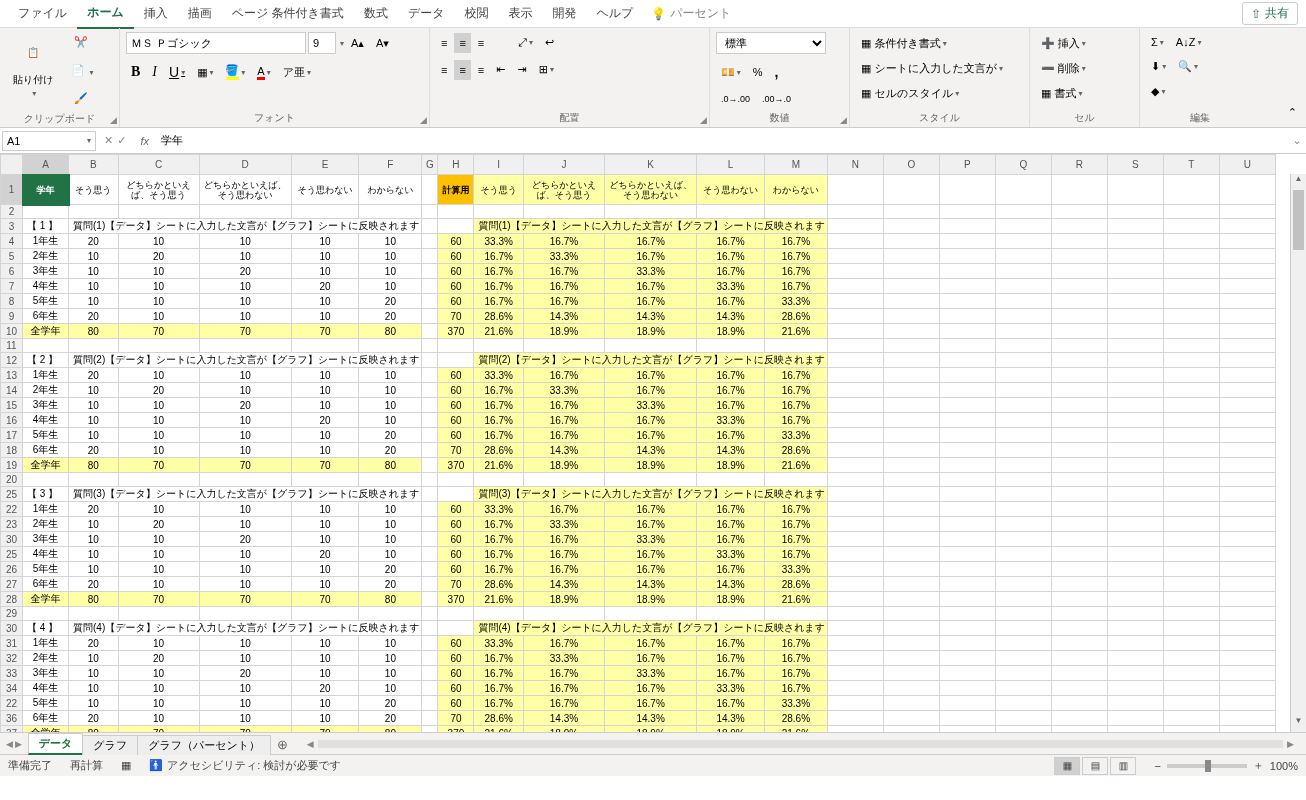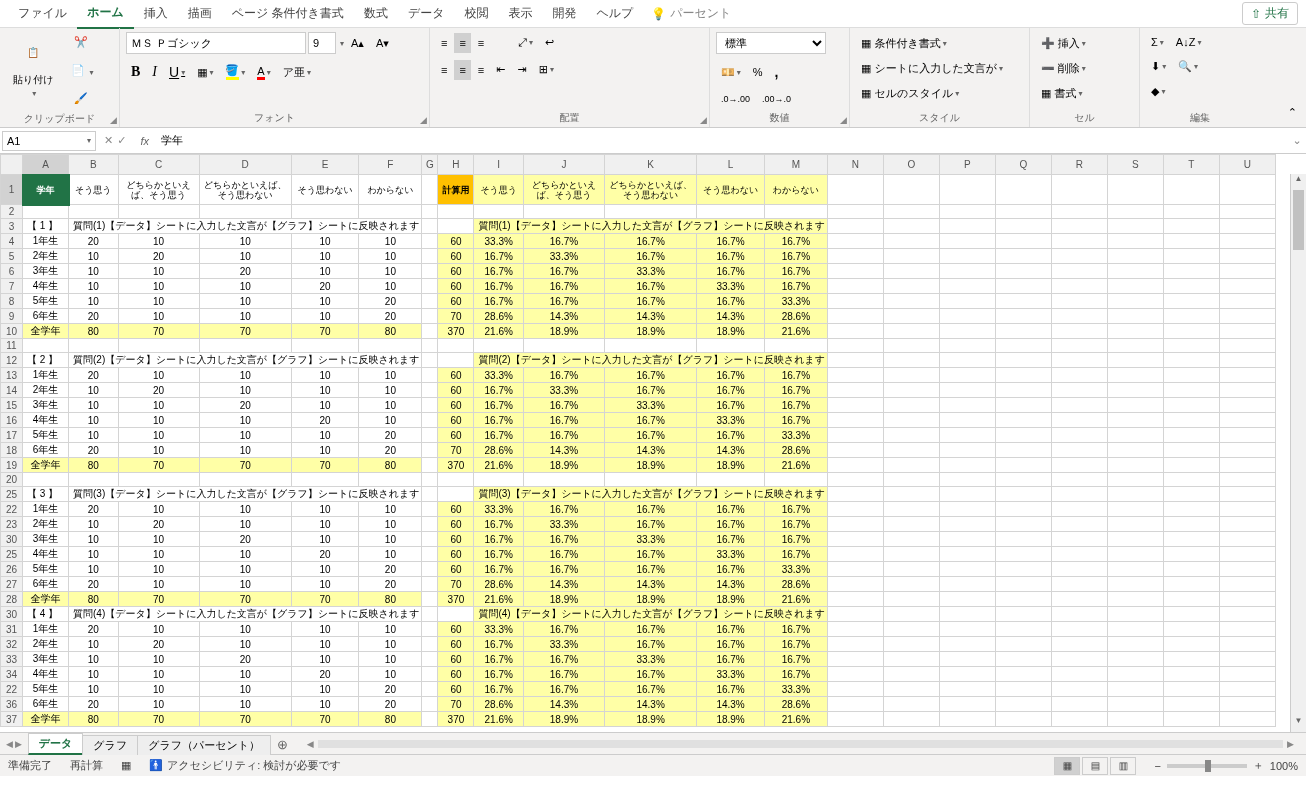--- a/index.html
+++ b/index.html
@@ -987,20 +987,44 @@
           <td class="cell " style=""></td>
           <td class="cell " style=""></td>
           <td class="cell " style=""></td>
           <td class="cell " style=""></td>
           <td class="cell " style=""></td>
           <td class="cell " style=""></td>
           <td class="cell " style=""></td>
           <td class="cell " style=""></td>
         </tr>
         <tr>
+          <td class="row-hdr ">29</td>
+          <td class="cell " style=""></td>
+          <td class="cell " style=""></td>
+          <td class="cell " style=""></td>
+          <td class="cell " style=""></td>
+          <td class="cell " style=""></td>
+          <td class="cell " style=""></td>
+          <td class="cell " style=""></td>
+          <td class="cell " style=""></td>
+          <td class="cell " style=""></td>
+          <td class="cell " style=""></td>
+          <td class="cell " style=""></td>
+          <td class="cell " style=""></td>
+          <td class="cell " style=""></td>
+          <td class="cell " style=""></td>
+          <td class="cell " style=""></td>
+          <td class="cell " style=""></td>
+          <td class="cell " style=""></td>
+          <td class="cell " style=""></td>
+          <td class="cell " style=""></td>
+          <td class="cell " style=""></td>
+          <td class="cell " style=""></td>
+        </tr>
+        <tr>
           <td class="row-hdr ">30</td>
           <td class="cell left" style="">【 4 】</td>
           <td class="cell left" colspan="5">質問(4)【データ】シートに入力した文言が【グラフ】シートに反映されます</td>
           <td class="cell " style=""></td>
           <td class="cell " style=""></td>
           <td class="cell yellow left" colspan="5">質問(4)【データ】シートに入力した文言が【グラフ】シートに反映されます</td>
           <td class="cell " style=""></td>
           <td class="cell " style=""></td>
           <td class="cell " style=""></td>
           <td class="cell " style=""></td>

